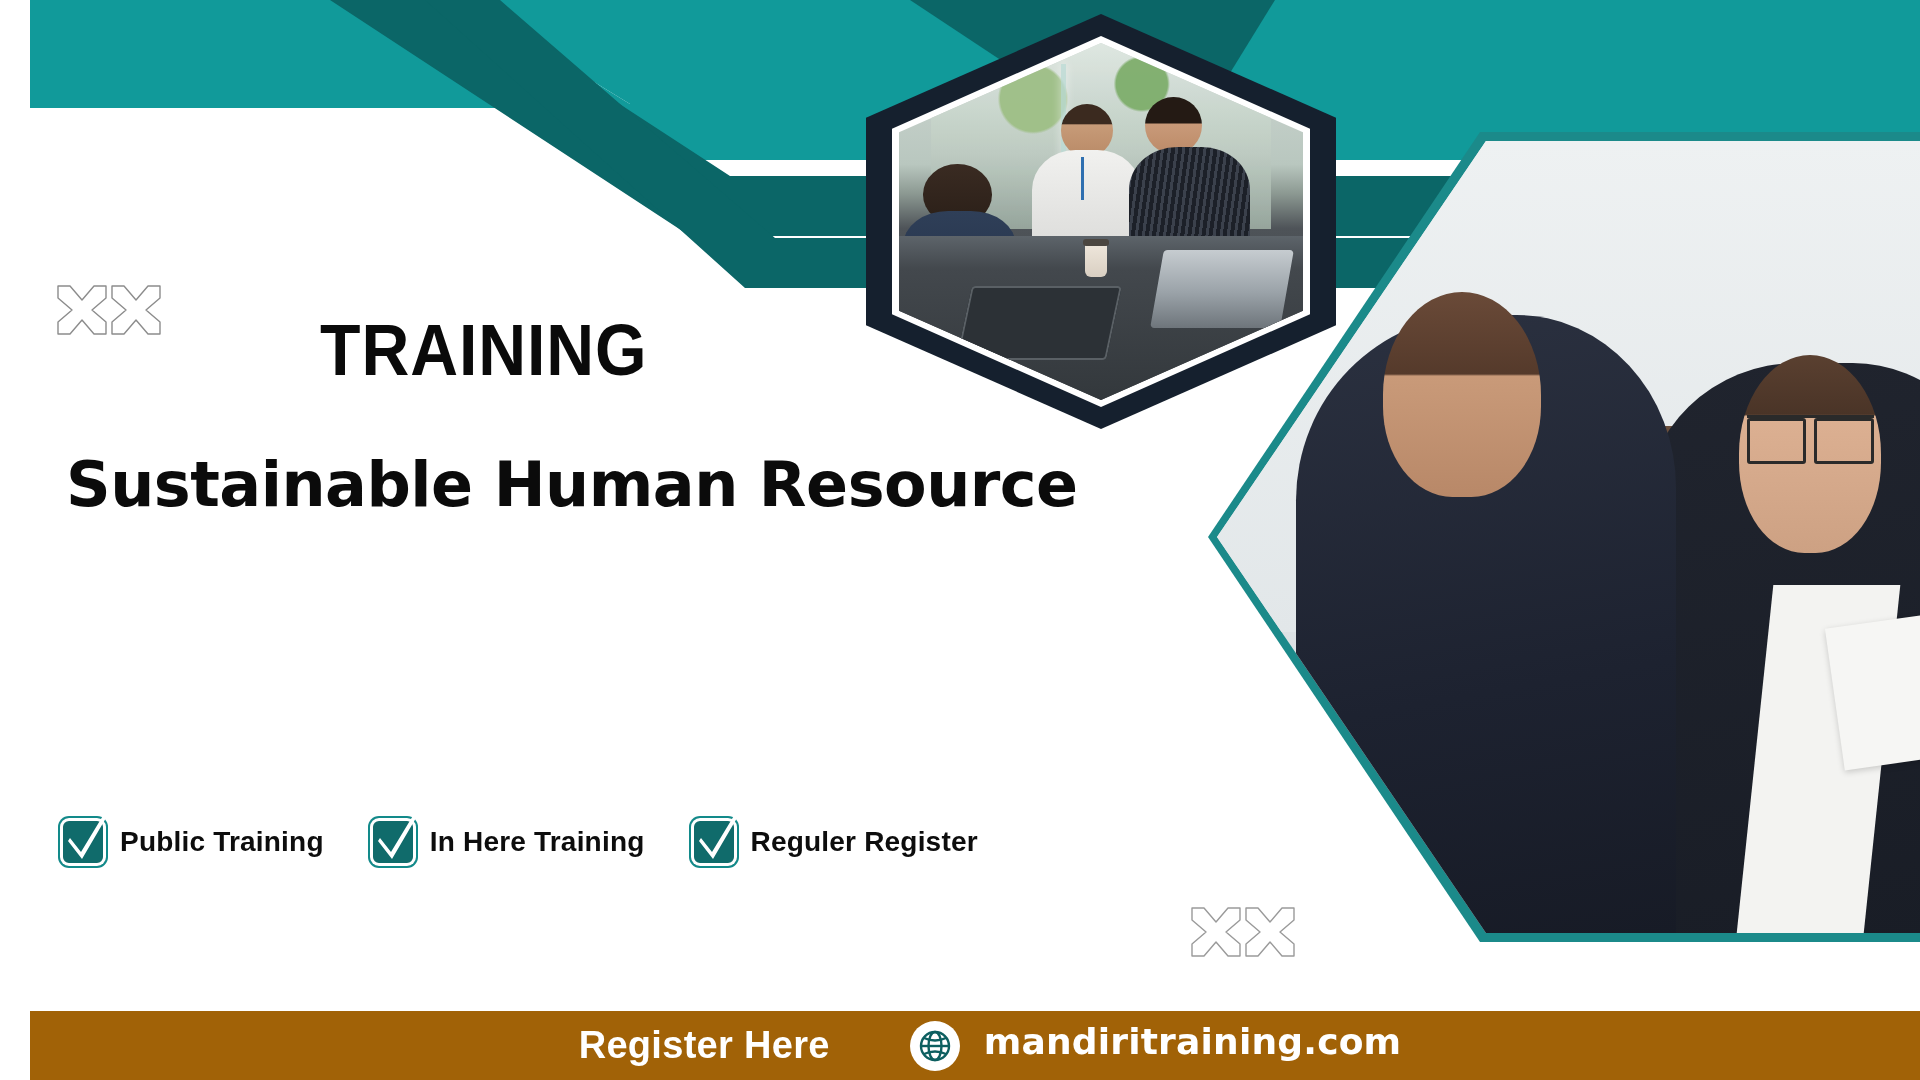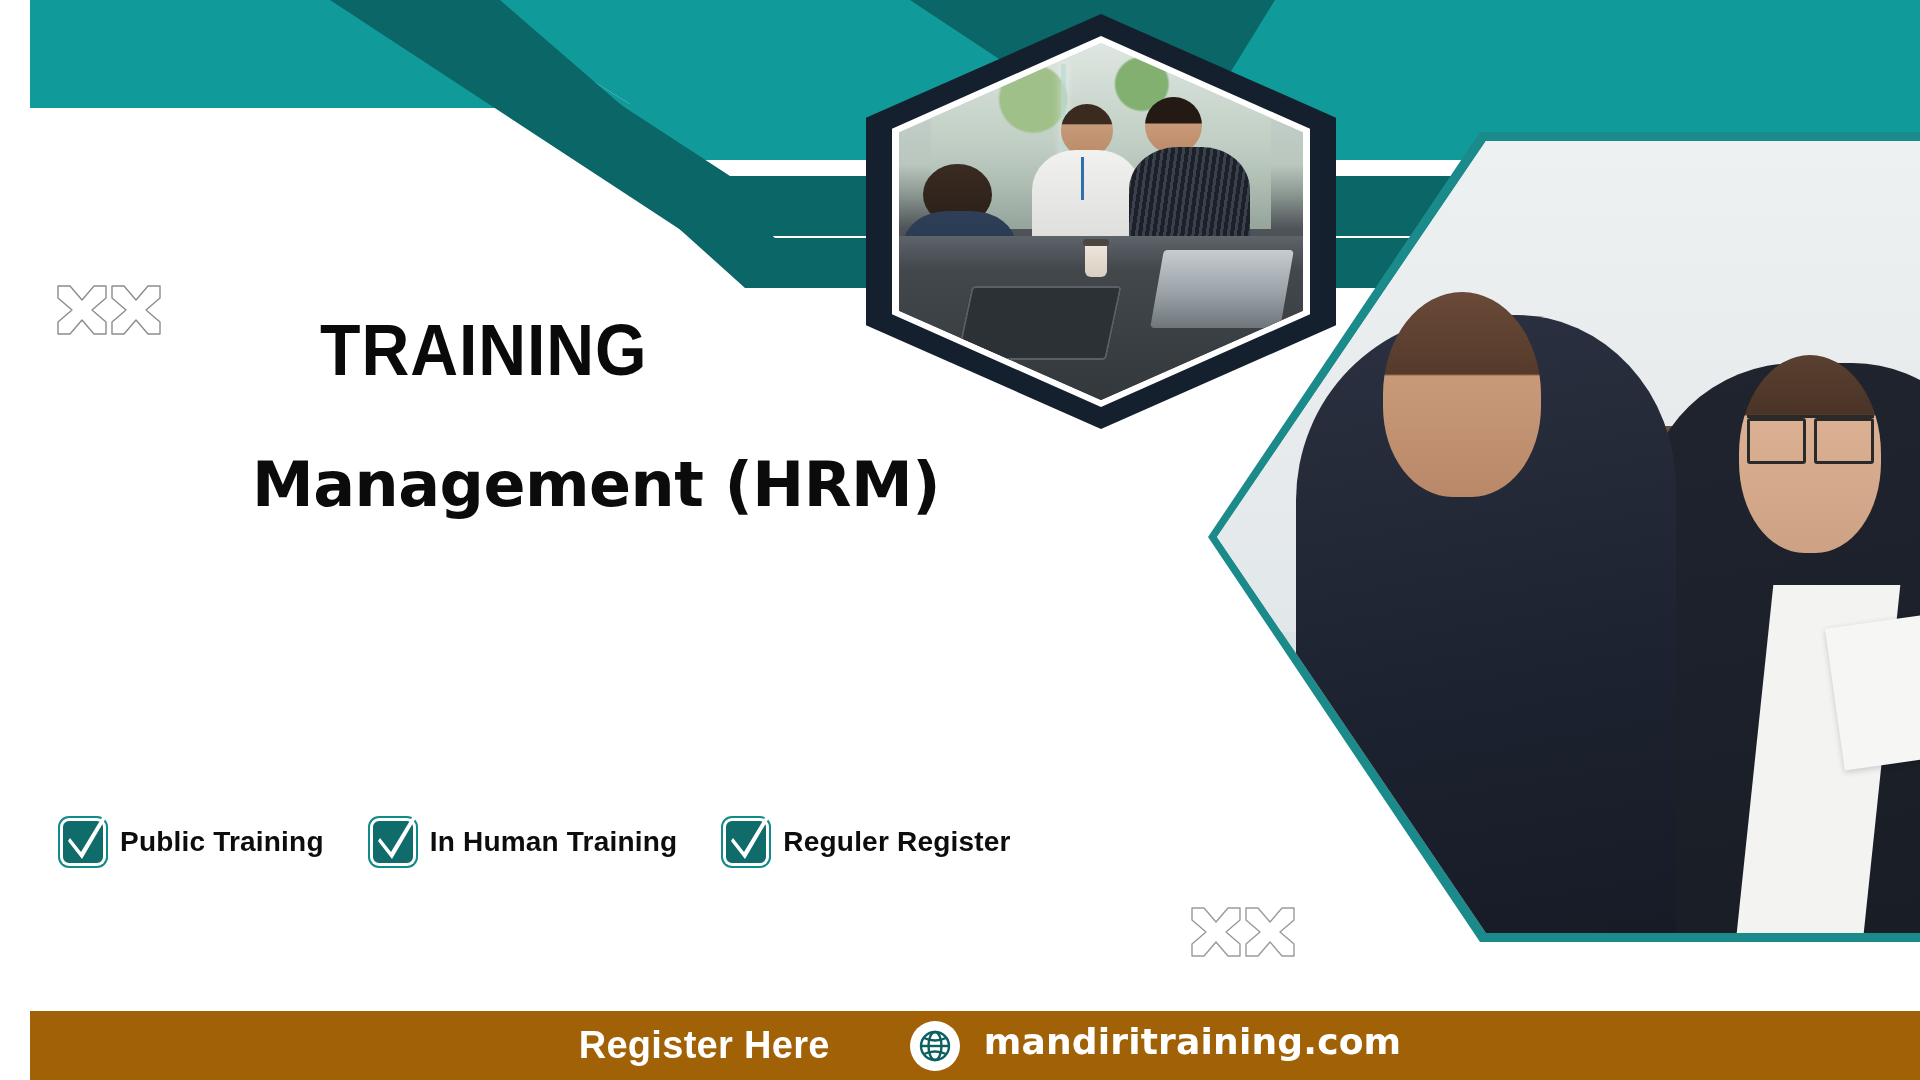--- a/index.html
+++ b/index.html
@@ -370,41 +370,41 @@
       <g fill="none" stroke="#9a9a9a" stroke-width="1.4" stroke-linejoin="round">
         <path d="M4 8 L16 8 L28 22 L40 8 L52 8 L52 20 L38 32 L52 44 L52 56 L40 56 L28 42 L16 56 L4 56 L4 44 L18 32 L4 20 Z"></path>
         <path d="M58 8 L70 8 L82 22 L94 8 L106 8 L106 20 L92 32 L106 44 L106 56 L94 56 L82 42 L70 56 L58 56 L58 44 L72 32 L58 20 Z"></path>
       </g>
     </svg>
   </div>
 
   <div id="training-kicker">TRAINING</div>
 
   <div id="headline">
-    <span class="ln2">Management (HRM)</span>
+    <span class="ln1">Sustainable Human Resource</span>
   </div>
 
   <div id="checkrow">
 
     <div class="check-item">
       <div class="check-box">
         <svg class="tick" viewBox="0 0 46 54" xmlns="http://www.w3.org/2000/svg">
           <path d="M6 26 L17 40 L40 2 L42 6 L18 47 L4 29 Z" fill="#ffffff"></path>
         </svg>
       </div>
       <span class="check-label">Public Training</span>
     </div>
 
     <div class="check-item">
       <div class="check-box">
         <svg class="tick" viewBox="0 0 46 54" xmlns="http://www.w3.org/2000/svg">
           <path d="M6 26 L17 40 L40 2 L42 6 L18 47 L4 29 Z" fill="#ffffff"></path>
         </svg>
       </div>
-      <span class="check-label">In Human Training</span>
+      <span class="check-label">In Here Training</span>
     </div>
 
     <div class="check-item">
       <div class="check-box">
         <svg class="tick" viewBox="0 0 46 54" xmlns="http://www.w3.org/2000/svg">
           <path d="M6 26 L17 40 L40 2 L42 6 L18 47 L4 29 Z" fill="#ffffff"></path>
         </svg>
       </div>
       <span class="check-label">Reguler Register</span>
     </div>

